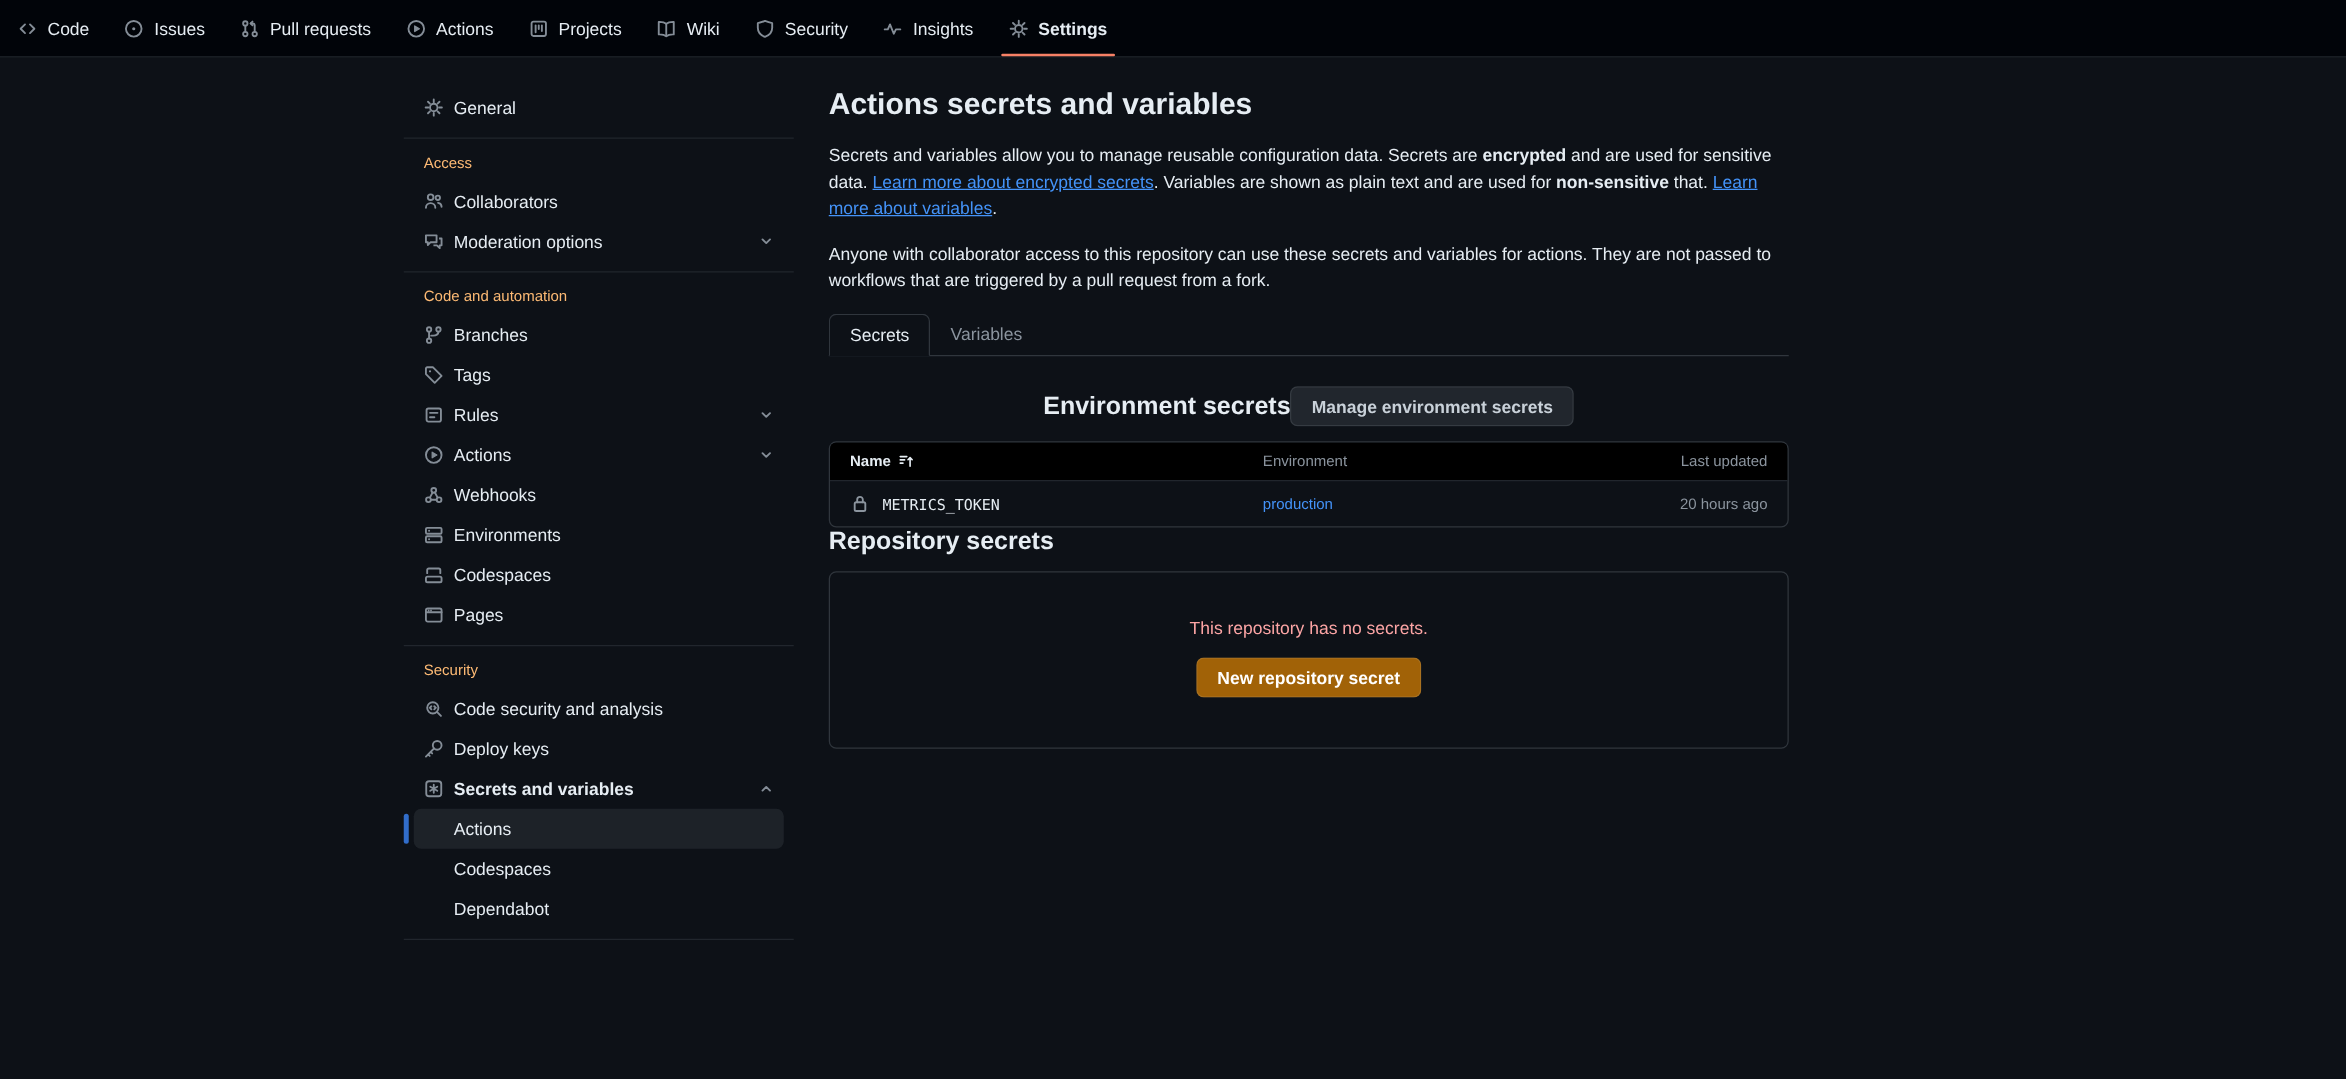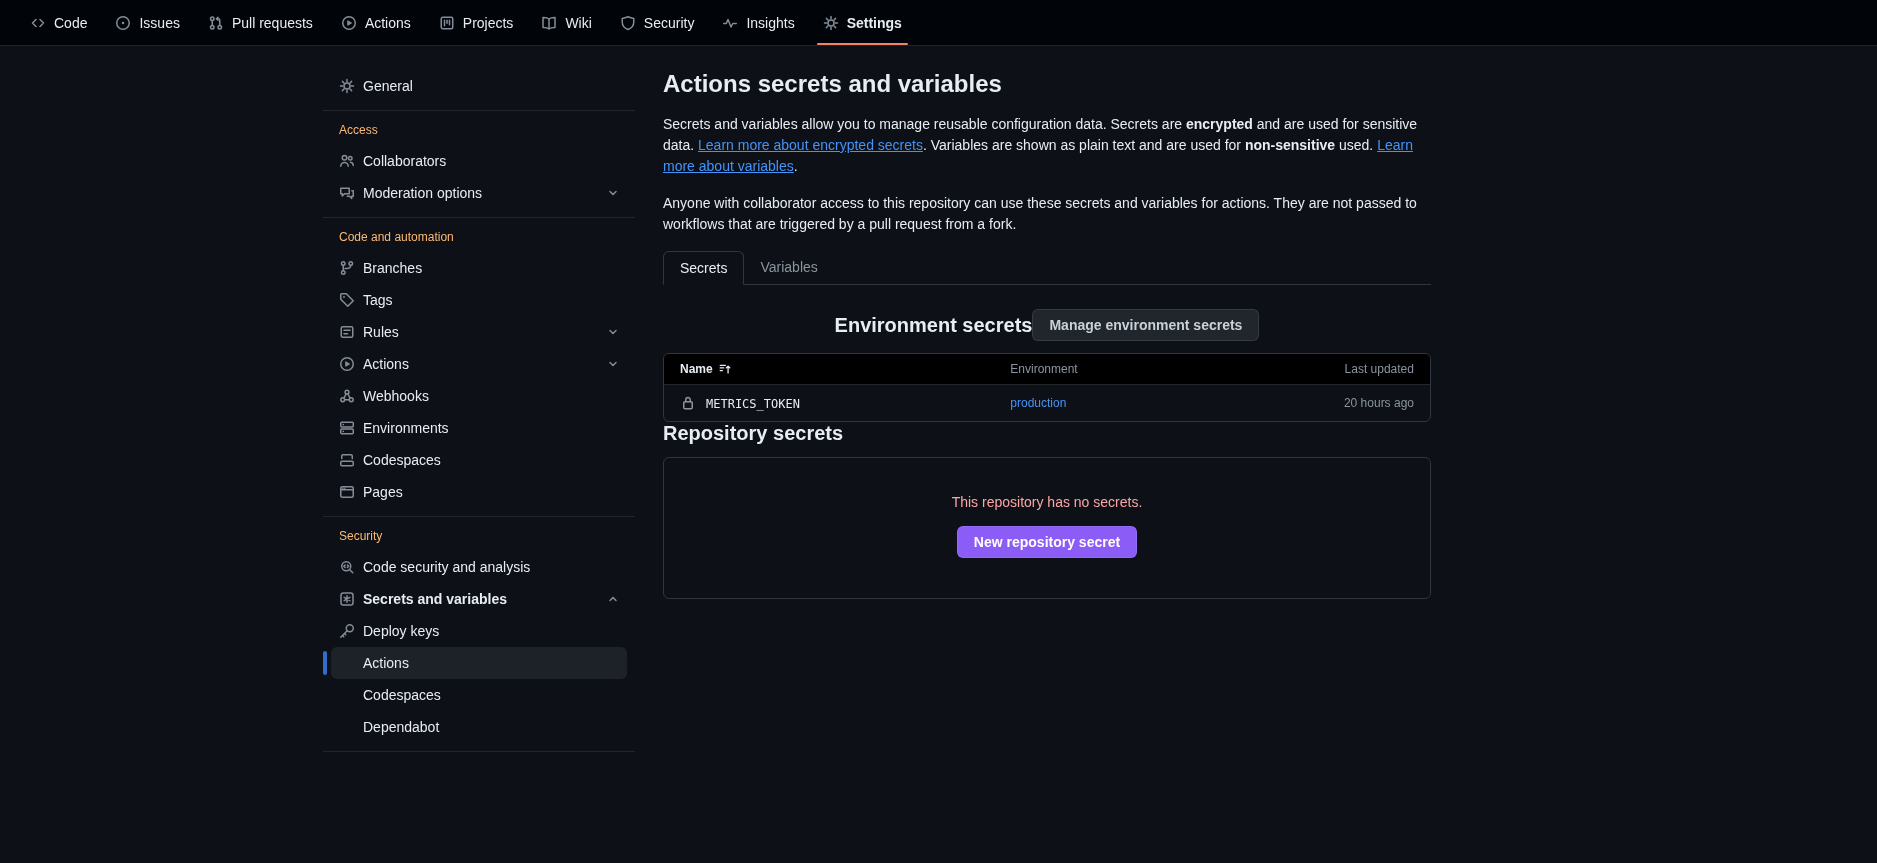--- a/index.html
+++ b/index.html
@@ -13,21 +13,21 @@
   }
   .icon svg { display:block; }
 
   
   .topnav {
     height:46px;
     background:#010409;
     border-bottom:1px solid #21262d;
     display:flex;
     align-items:stretch;
-    padding:0 16px;
+    padding:0 0;
   }
   .topnav-item {
     position:relative;
     display:flex;
     align-items:center;
     gap:8px;
     padding:0 14px;
     color:#e6edf3;
     cursor:pointer;
     white-space:nowrap;
@@ -115,21 +115,21 @@
     padding:0 16px;
     border-radius:6px;
     font-size:14px;
     font-weight:600;
     font-family:inherit;
     border:1px solid rgba(240,246,252,0.1);
     background:#21262d;
     color:#c9d1d9;
     cursor:pointer;
   }
-  .btn-primary { background:#8b5cf6; color:#ffffff; }
+  .btn-primary { background:#a16207; color:#ffffff; }
 
   .table { border:1px solid #30363d; border-radius:6px; overflow:hidden; }
   .table-header {
     display:grid;
     grid-template-columns:45% 33% 22%;
     align-items:center;
     background:#000000;
     padding:8px 16px;
     font-size:12px;
     color:#8b949e;
@@ -392,63 +392,63 @@
         <div class="nav-item">
           <span class="icon">
               <svg width="16" height="16" viewBox="0 0 16 16" fill="none" stroke="currentColor" stroke-width="1.5" stroke-linecap="round">
                 <circle cx="7.25" cy="7.25" r="4.5"></circle>
                 <path d="m10.75 10.75 3 3"></path>
                 <path d="M6.1 6 4.9 7.25 6.1 8.5M8.4 6l1.2 1.25L8.4 8.5"></path>
               </svg>
             </span>
           <span>Code security and analysis</span>
         </div>
+        <div class="nav-item">
+          <span class="icon">
+              <svg width="16" height="16" viewBox="0 0 16 16" fill="none" stroke="currentColor" stroke-width="1.5" stroke-linecap="round">
+                <circle cx="10.75" cy="5.25" r="3.5"></circle>
+                <path d="M8.2 7.8 1.75 14.25M3.5 12.5l1.25 1.25M5.5 10.5l1.25 1.25"></path>
+              </svg>
+            </span>
+          <span>Deploy keys</span>
+        </div>
         <div class="nav-item bold">
           <span class="icon">
               <svg width="16" height="16" viewBox="0 0 16 16" fill="none" stroke="currentColor" stroke-width="1.5" stroke-linecap="round">
                 <rect x="2" y="2" width="12" height="12" rx="2.25"></rect>
                 <path d="M8 4.75v6.5M5.2 6.4l5.6 3.2M10.8 6.4 5.2 9.6"></path>
               </svg>
             </span>
           <span>Secrets and variables</span>
           <span class="chev">
               <svg width="12" height="12" viewBox="0 0 16 16" fill="none" stroke="currentColor" stroke-width="2" stroke-linecap="round" stroke-linejoin="round">
                 <path d="m4 10 4-4 4 4"></path>
               </svg>
             </span>
         </div>
-        <div class="nav-item">
-          <span class="icon">
-              <svg width="16" height="16" viewBox="0 0 16 16" fill="none" stroke="currentColor" stroke-width="1.5" stroke-linecap="round">
-                <circle cx="10.75" cy="5.25" r="3.5"></circle>
-                <path d="M8.2 7.8 1.75 14.25M3.5 12.5l1.25 1.25M5.5 10.5l1.25 1.25"></path>
-              </svg>
-            </span>
-          <span>Deploy keys</span>
-        </div>
         <div class="nav-item sub active">
           <span>Actions</span>
         </div>
         <div class="nav-item sub">
           <span>Codespaces</span>
         </div>
         <div class="nav-item sub">
           <span>Dependabot</span>
         </div>
       </div>
     </div>
 
     <div class="nav-section">
     </div>
   </nav>
 
   <main class="main">
     <h1 class="page-title">Actions secrets and variables</h1>
 
-    <p class="intro"><span>Secrets and variables allow you to manage reusable configuration data. Secrets are </span><strong>encrypted</strong><span> and are used for sensitive data. </span><a>Learn more about encrypted secrets</a><span>. Variables are shown as plain text and are used for </span><strong>non-sensitive</strong><span> used. </span><a>Learn more about variables</a><span>.</span></p>
+    <p class="intro"><span>Secrets and variables allow you to manage reusable configuration data. Secrets are </span><strong>encrypted</strong><span> and are used for sensitive data. </span><a>Learn more about encrypted secrets</a><span>. Variables are shown as plain text and are used for </span><strong>non-sensitive</strong><span> that. </span><a>Learn more about variables</a><span>.</span></p>
 
     <p class="note">Anyone with collaborator access to this repository can use these secrets and variables for actions. They are not passed to workflows that are triggered by a pull request from a fork.</p>
 
     <div class="tabnav">
       <div class="tabnav-tab active">Secrets</div>
       <div class="tabnav-tab">Variables</div>
     </div>
 
     <div class="section-head">
       <h2>Environment secrets</h2>

